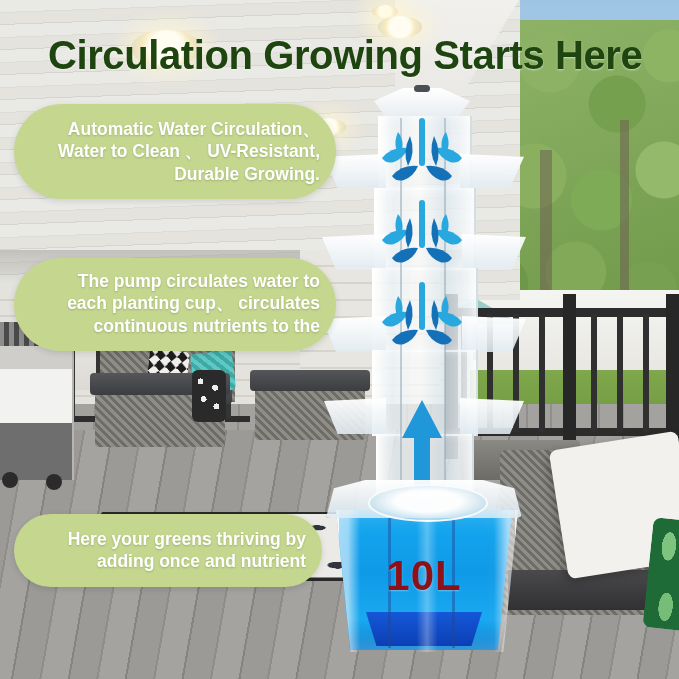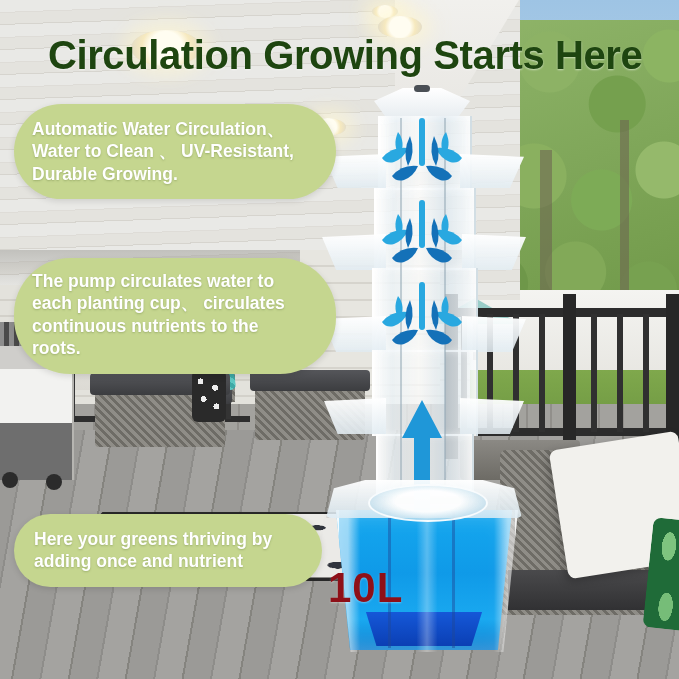--- a/index.html
+++ b/index.html
@@ -204,42 +204,42 @@
   .tank-water{position:absolute;left:30px;top:132px;width:132px;height:34px;
       background:linear-gradient(180deg,#1558d8,#0b3fb4);
       clip-path:polygon(6% 0,94% 0,86% 100%,14% 100%);}
   .tank-glass{position:absolute;left:8px;top:30px;width:176px;height:142px;
       clip-path:polygon(0 0,100% 0,92% 100%,8% 100%);
       background:linear-gradient(90deg,rgba(255,255,255,.55) 0 5%,rgba(255,255,255,0) 12%,
         rgba(255,255,255,0) 44%,rgba(255,255,255,.30) 50%,rgba(255,255,255,0) 56%,
         rgba(255,255,255,0) 88%,rgba(255,255,255,.55) 96% 100%);
       border-left:3px solid rgba(255,255,255,.85);border-right:3px solid rgba(255,255,255,.8);}
   .tank-edge-v{position:absolute;width:3px;background:rgba(30,70,150,.45);}
-  .tank-label{position:absolute;left:0;top:84px;width:192px;
+  .tank-label{position:absolute;left:0;top:72px;width:192px;text-align:center;
       font-size:42px;font-weight:bold;color:#8e1018;letter-spacing:1px;
       text-shadow:0 1px 2px rgba(255,255,255,.35);font-family:"Liberation Sans",sans-serif;}
 
   
   #headline{position:absolute;left:48px;top:33px;width:600px;
       font-size:40px;font-weight:bold;color:#1e4510;letter-spacing:-.4px;
       text-shadow:0 1px 2px rgba(255,255,255,.55);
       font-family:"Liberation Sans",sans-serif;white-space:nowrap;}
 
   .callout{position:absolute;background:#c5d68f;color:#ffffff;
       font-weight:bold;line-height:1.28;
       font-family:"Liberation Sans",sans-serif;
       text-shadow:0 1px 2px rgba(110,130,70,.45);
       box-shadow:0 2px 6px rgba(0,0,0,.12);}
   #callout-1{left:14px;top:104px;width:288px;padding:14px 16px 14px 18px;
       border-radius:56px;font-size:17.5px;}
   #callout-2{left:14px;top:258px;width:288px;padding:12px 16px 14px 18px;
       border-radius:56px;font-size:17.5px;}
   #callout-3{left:14px;top:514px;width:272px;padding:14px 16px 14px 20px;
       border-radius:52px;font-size:17.5px;}
-  .callout p{margin:0;}
+  .callout p{margin:0;text-align:right;}
 </style>
 </head>
 <body>
 
 <div id="stage">
 
   <div>
 
     <div class="sky"></div>
     <div class="tree-canopy"></div>
@@ -441,21 +441,20 @@
   <div class="callout" id="callout-1">
     <p>Automatic Water Circulation、</p>
     <p>Water to Clean 、  UV-Resistant,</p>
     <p>Durable Growing.</p>
   </div>
 
   <div class="callout" id="callout-2">
     <p>The pump circulates water to</p>
     <p>each planting cup、  circulates</p>
     <p> continuous nutrients to the</p>
-    <p>roots.</p>
   </div>
 
   <div class="callout" id="callout-3">
     <p>Here your greens thriving by</p>
     <p>adding once and nutrient</p>
   </div>
 
 </div>
 
 </body></html>

